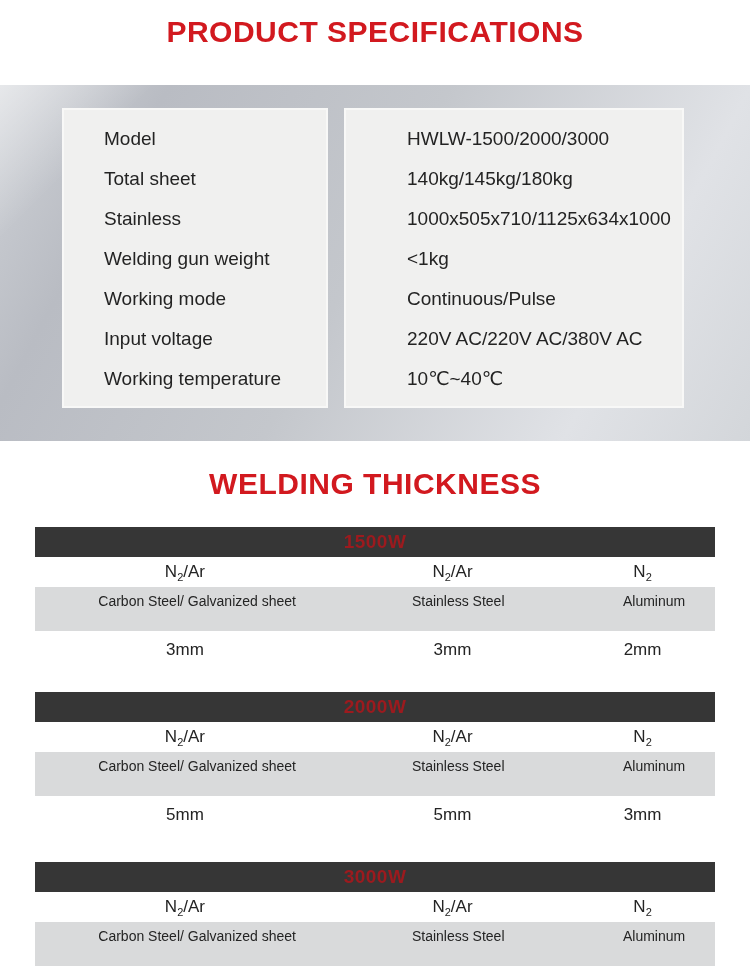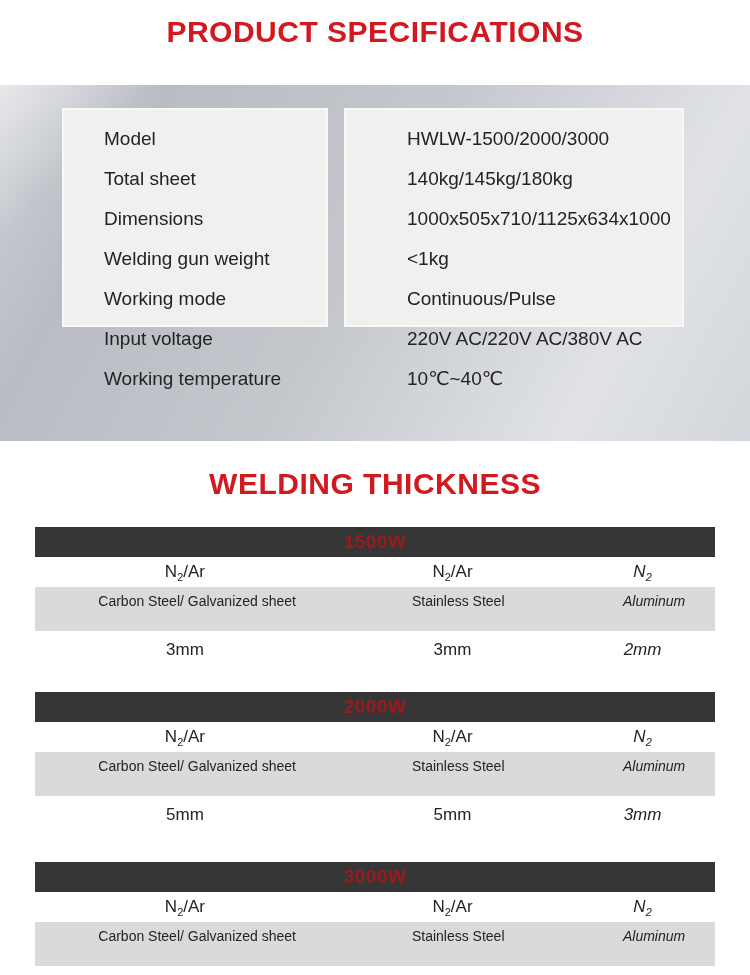--- a/index.html
+++ b/index.html
@@ -30,21 +30,21 @@
   .spec-section{
     position:relative;height:356px;
     background:linear-gradient(118deg,#ced1d6 0%,#b9bcc3 18%,#c4c7cc 48%,#e0e2e6 80%,#d3d6da 100%);
   }
   .spec-section::before{
     content:"";position:absolute;inset:0;
     background:linear-gradient(135deg,rgba(255,255,255,.5) 0%,rgba(255,255,255,0) 14%);
     pointer-events:none;
   }
   .panel{
-    position:absolute;top:23px;height:219px;box-sizing:border-box;
+    position:absolute;top:23px;height:300px;box-sizing:border-box;
     background:#f0f0ef;border:2px solid #f8f8f7;
     padding-top:9px;
   }
   .panel-left{left:62px;width:266px;}
   .panel-right{left:344px;width:340px;padding-left:24px;}
   .spec-row{height:40px;line-height:40px;font-size:19px;color:#232323;white-space:nowrap;}
   .panel-left .spec-row{padding-left:40px;}
   .panel-right .spec-row{padding-left:37px;}
 
   
@@ -52,39 +52,39 @@
   .wtable.t2{margin-top:23px;}
   .wtable.t3{margin-top:28px;}
   .power-bar{
     height:30px;line-height:30px;background:#363636;
     text-align:center;font-size:19px;font-weight:700;color:#9c1a1e;letter-spacing:.5px;
   }
   .trow{display:flex;}
   .c{text-align:center;color:#242424;overflow:hidden;white-space:nowrap;}
   .c1{width:44.1%;}
   .c2{width:34.6%;}
-  .c3{width:21.3%;font-style:italic;}
+  .c3{width:21.3%;}
   .gas-row .c{height:30px;line-height:30px;font-size:17px;}
   .gas-row sub{font-size:11px;}
   .mat-row{background:#d9dadb;}
   .mat-row .c{height:44px;line-height:28px;font-size:14px;margin-left:36px;}
   .mm-row .c{height:38px;line-height:38px;font-size:17px;}
 </style>
 </head>
 <body>
 
 <div class="page">
 
   <div class="main-title">PRODUCT SPECIFICATIONS</div>
 
   <section class="spec-section">
     <div class="panel panel-left">
       <div class="spec-row">Model</div>
       <div class="spec-row">Total sheet</div>
-      <div class="spec-row">Dimensions</div>
+      <div class="spec-row">Stainless</div>
       <div class="spec-row">Welding gun weight</div>
       <div class="spec-row">Working mode</div>
       <div class="spec-row">Input voltage</div>
       <div class="spec-row">Working temperature</div>
     </div>
     <div class="panel panel-right">
       <div class="spec-row">HWLW-1500/2000/3000</div>
       <div class="spec-row">140kg/145kg/180kg</div>
       <div class="spec-row">1000x505x710/1125x634x1000</div>
       <div class="spec-row">&lt;1kg</div>

